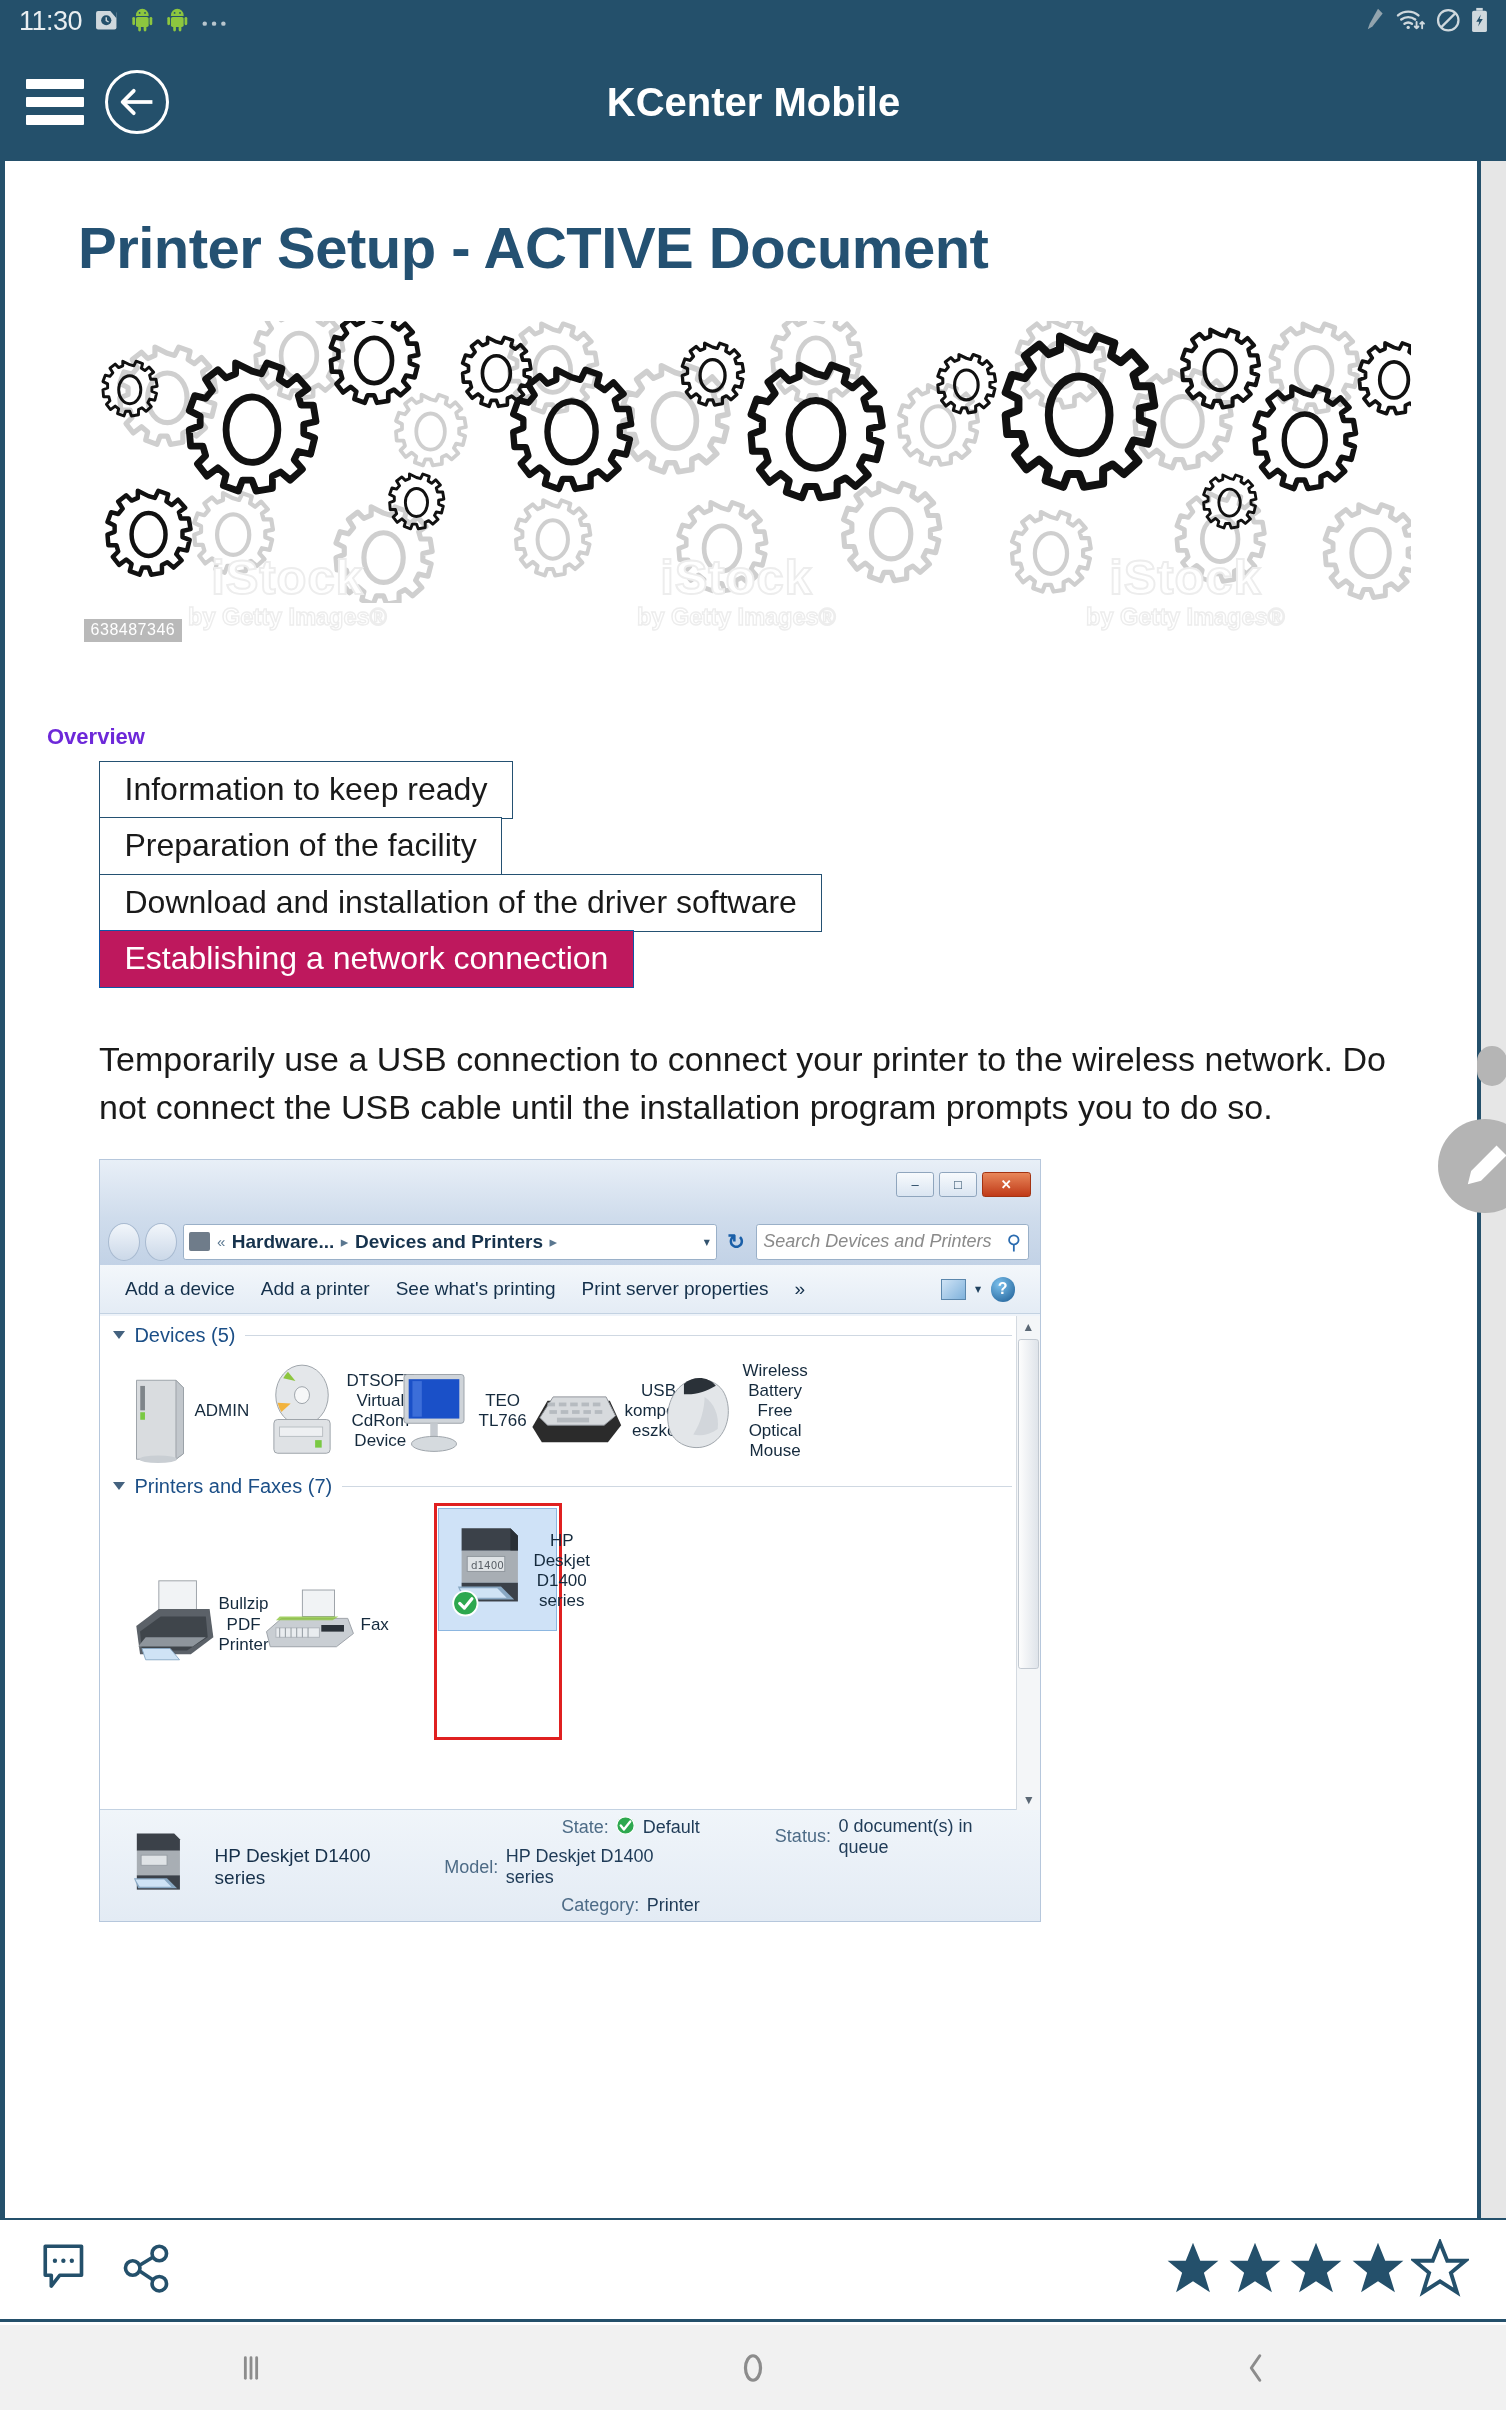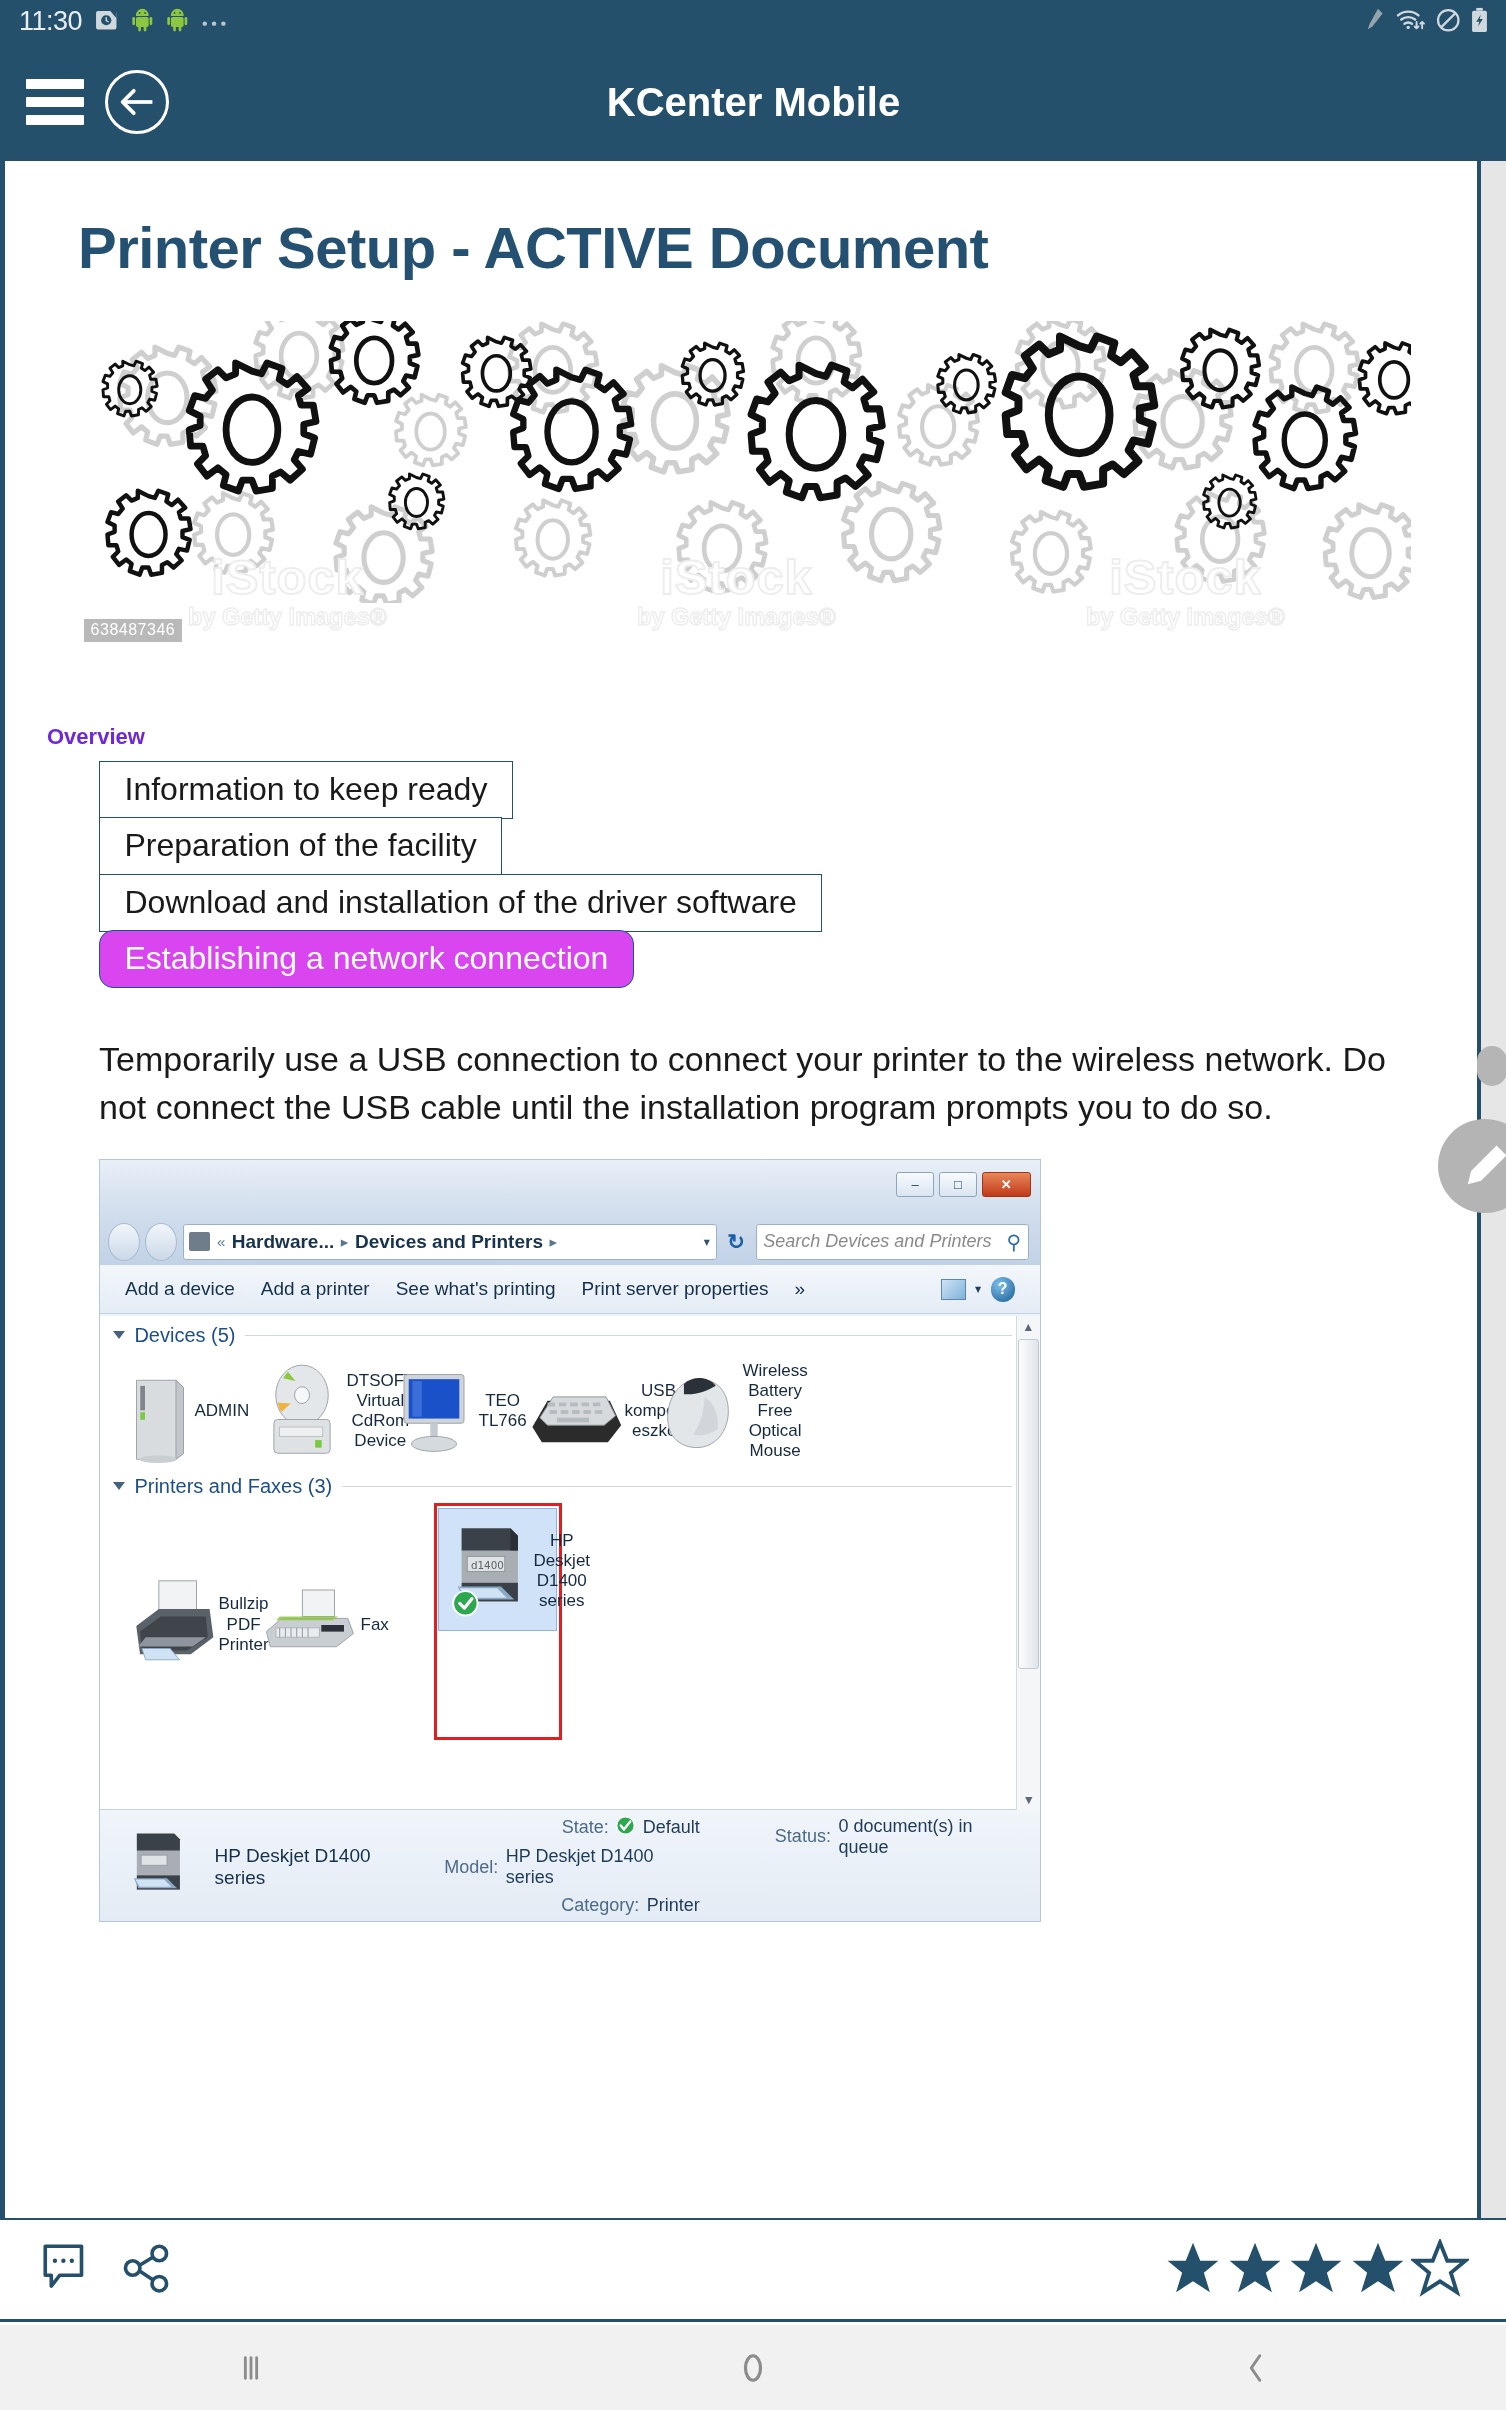--- a/index.html
+++ b/index.html
@@ -134,21 +134,21 @@
     border: 1.9px solid #245172;
     background: #ffffff; color: #1a1a1a;
     font-size: 32px;
     height: 58px; line-height: 55px;
     padding: 0 24.5px;
     display: inline-block;
     margin-bottom: -1.9px;
     cursor: pointer;
   }
   .ov-item.active {
-    background: #d946ef; color: #ffffff; border-color: #0d56a6; border-radius: 14px;
+    background: #be185d; color: #ffffff; border-color: #0d56a6;
   }
   .ov-row { display: block; }
 
   
   .para {
     margin: 49px 0 0 94px;
     width: 1299px;
     font-size: 34px; line-height: 1.42; color: #1a1a1a;
   }
 
@@ -602,21 +602,21 @@
                   <path d="M33 24c10-9 26-8 34 2-10 6-22 10-34 9z" fill="#2a3138"></path>
                   <path d="M55 38c10 6 16 20 14 34-8 6-18 8-26 6 8-12 12-28 12-40z" fill="#cdd2d7" opacity="0.8"></path>
                 </svg>
             </div>
             <div class="lbl">Wireless Battery Free Optical Mouse</div>
           </div>
         </div>
 
         <div class="grp-head" style="padding-top:11.3px;">
           <span class="tri"></span>
-          <span>Printers and Faxes (3)</span>
+          <span>Printers and Faxes (7)</span>
           <span class="grp-line"></span>
         </div>
         <div class="icon-row">
           <div class="icon-cell">
             <div class="icon-art">
               <svg width="94" height="104" viewBox="0 0 100 110">
                   <rect x="36" y="8" width="40" height="34" fill="#f1f3f5" stroke="#9aa0a6"></rect>
                   <path d="M12 56l24-18h54l4 30-24 18H16z" fill="#5b6168"></path>
                   <path d="M16 62l22-16h48l2 22-22 14H18z" fill="#3f454b"></path>
                   <path d="M14 78h58l14-10H22z" fill="#8e959c"></path>

